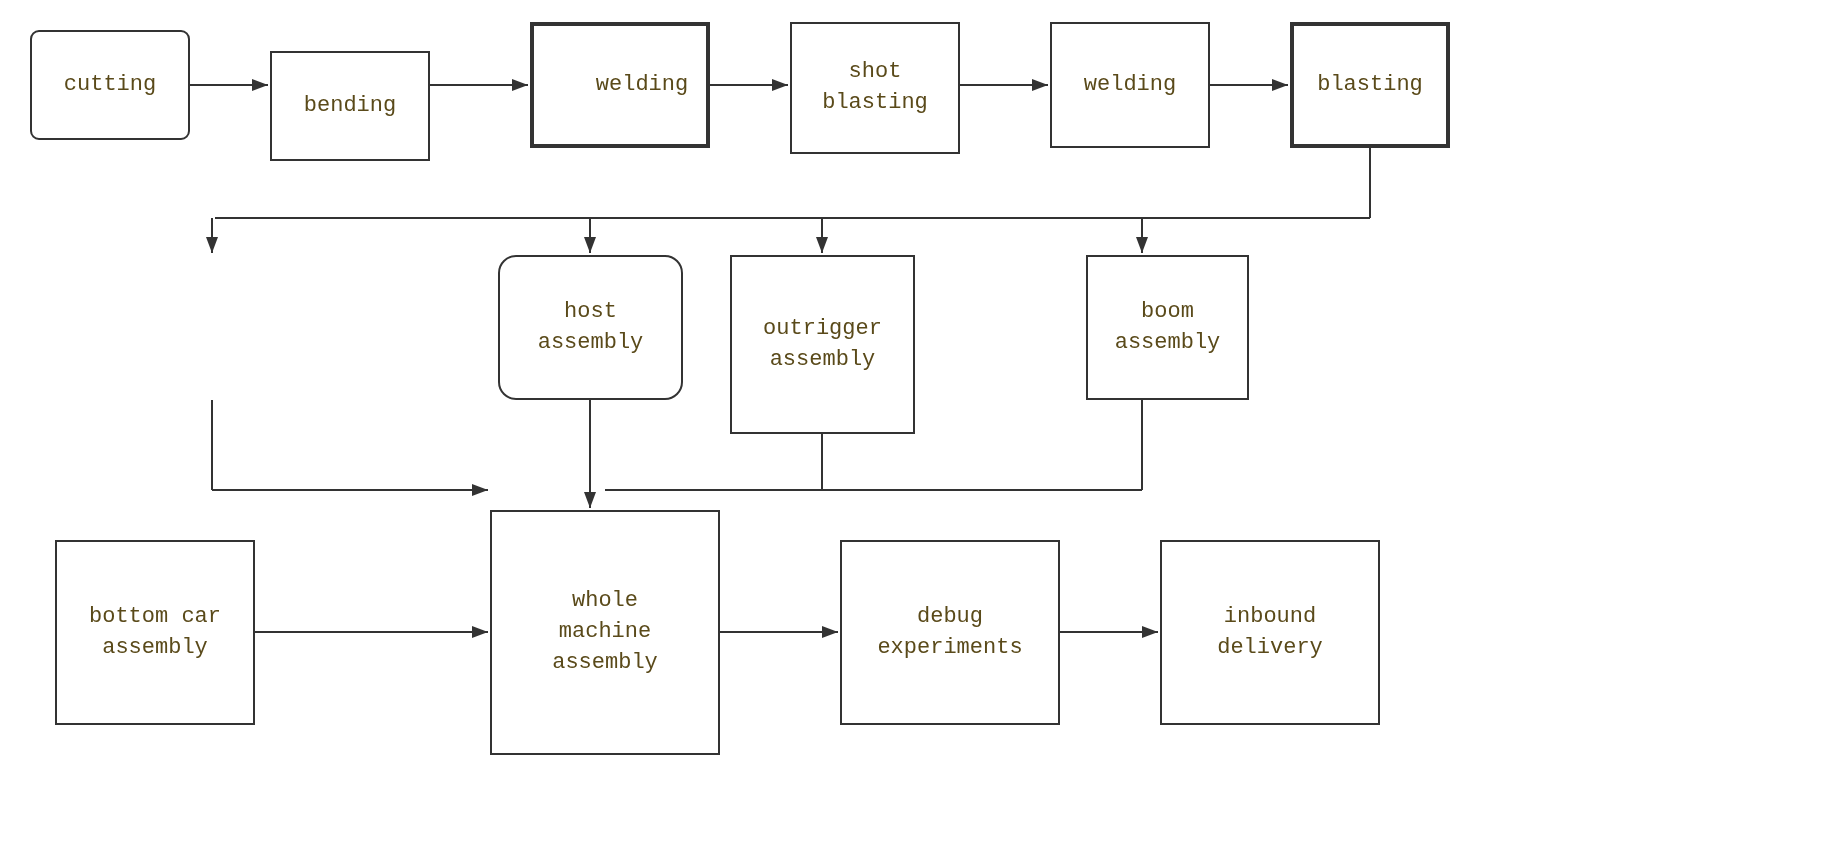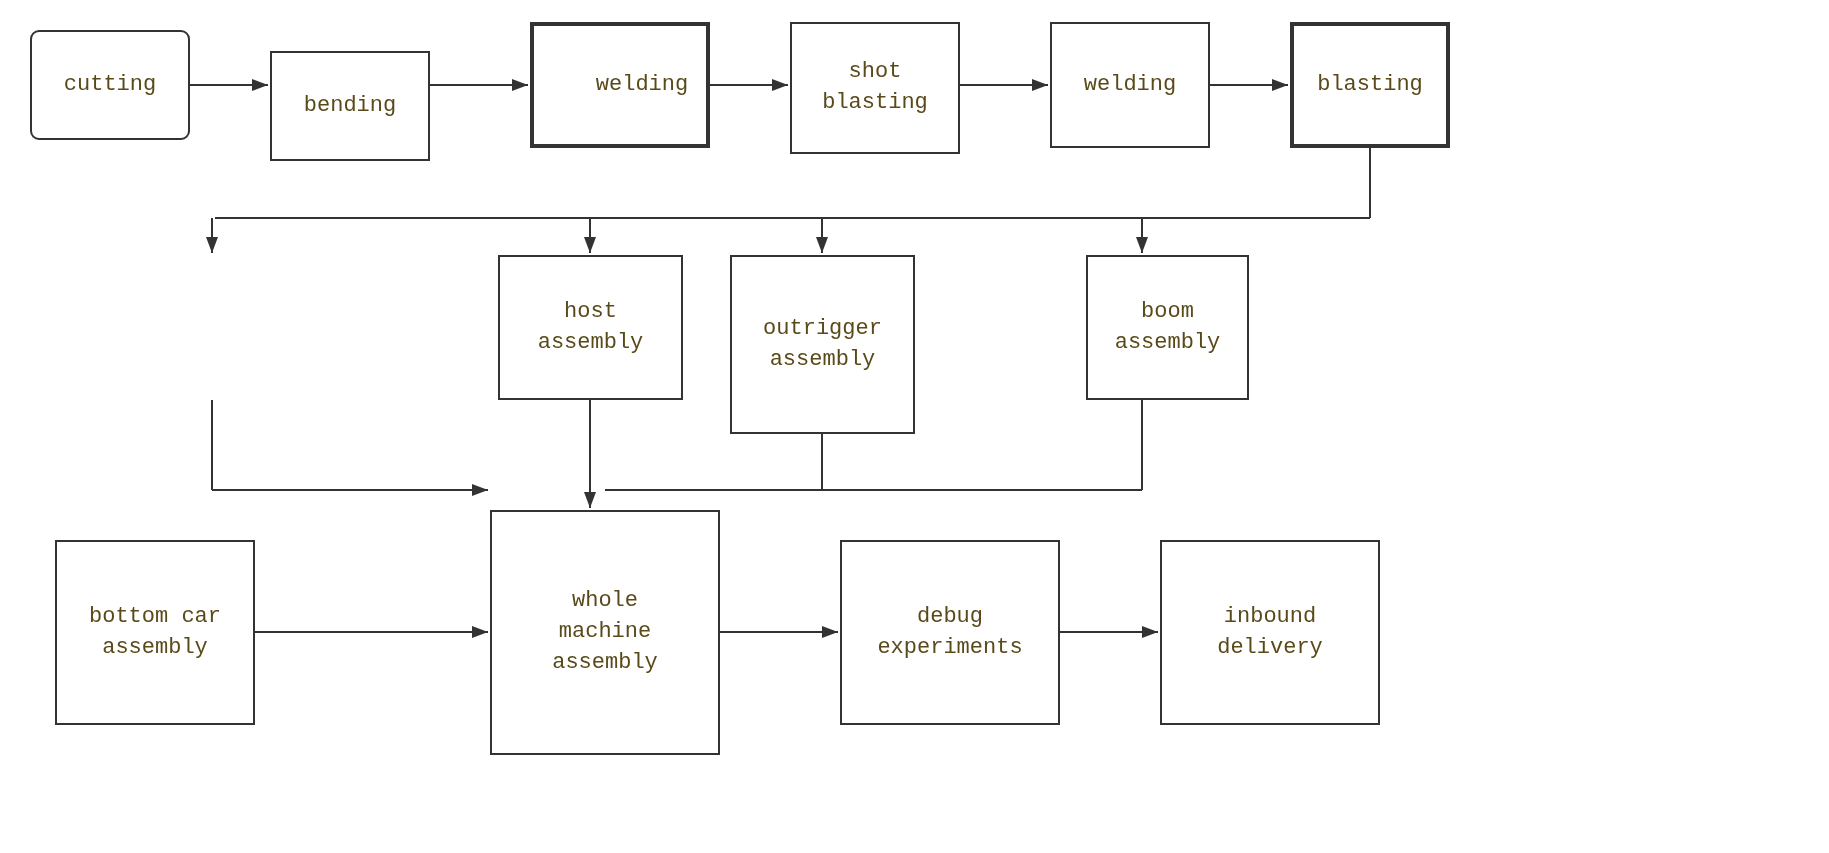--- a/index.html
+++ b/index.html
@@ -98,20 +98,20 @@
     <line x1="720" y1="632" x2="838" y2="632" marker-end="url(#arrowhead)"></line>
 
     <line x1="1060" y1="632" x2="1158" y2="632" marker-end="url(#arrowhead)"></line>
   </svg>
 <div class="box" style="left: 30px; top: 30px; width: 160px; height: 110px; border-radius: 9px;">cutting</div>
     <div class="box" style="left: 270px; top: 30px; width: 160px; height: 110px; margin-top: 21px;">bending</div>
     <div class="box bold-border" style="left: 530px; top: 22px; width: 180px; height: 126px; padding-left: 44px;">welding</div>
     <div class="box" style="left: 790px; top: 22px; width: 170px; height: 132px;">shot<br>blasting</div>
     <div class="box" style="left: 1050px; top: 22px; width: 160px; height: 126px;">welding</div>
     <div class="box bold-border" style="left: 1290px; top: 22px; width: 160px; height: 126px;">blasting</div>
-    <div class="box" style="left: 498px; top: 255px; width: 185px; height: 145px;">host<br>assembly</div>
+    <div class="box" style="left: 498px; top: 255px; width: 185px; height: 145px; border-radius: 18px;">host<br>assembly</div>
     <div class="box" style="left: 730px; top: 255px; width: 185px; height: 179px;">outrigger<br>assembly</div>
     <div class="box" style="left: 1086px; top: 255px; width: 163px; height: 145px;">boom<br>assembly</div>
     <div class="box" style="left: 55px; top: 540px; width: 200px; height: 185px;">bottom car<br>assembly</div>
     <div class="box" style="left: 490px; top: 510px; width: 230px; height: 245px;">whole<br>machine<br>assembly</div>
     <div class="box" style="left: 1160px; top: 540px; width: 220px; height: 185px;">inbound<br>delivery</div>
     <div class="box" style="left: 840px; top: 540px; width: 220px; height: 185px;">debug<br>experiments</div>
   </div>
 
 </body></html>

